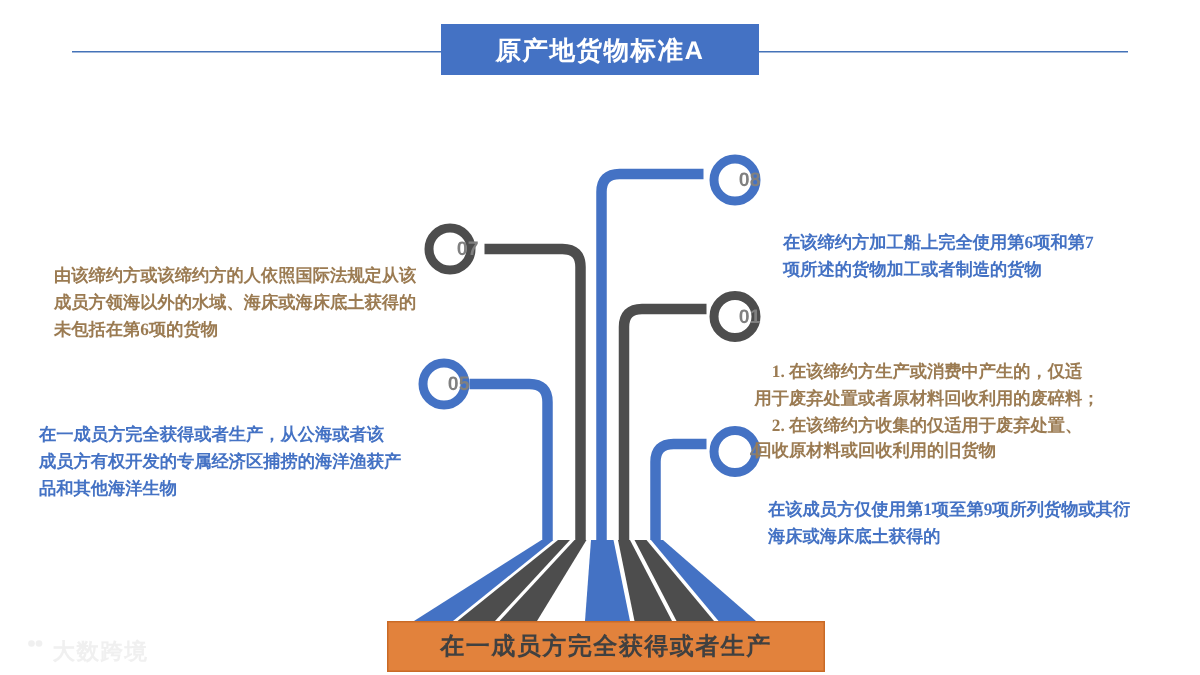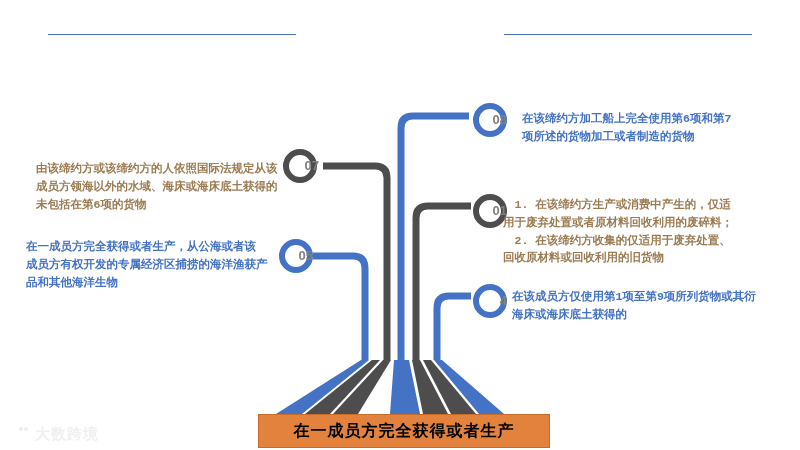--- a/index.html
+++ b/index.html
@@ -71,49 +71,50 @@
     color: #808080;
     pointer-events: none;
   }
 
   
   .desc {
     position: absolute;
     font-size: 11.5px;
     line-height: 1.55;
     font-weight: bold;
-    font-family: Liberation Mono, monospace;
+    font-family: Liberation Serif, serif;
     white-space: pre-line;
+    margin-top: 44px;
   }
   .desc.blue  { color: #4472C4; }
   .desc.brown { color: #9B7B52; }
   .desc.right { text-align: left; }
   .desc.left  { text-align: left; }
 
-  #desc-07 { left: 36px;  top: 160px; width: 252px; }
+  #desc-07 { left: 36px;  top: 132px; width: 252px; }
   #desc-06 { left: 26px;  top: 238px; width: 262px; }
   #desc-08 { left: 522px; top: 110px; width: 250px; }
   #desc-09 { left: 503px; top: 196px; width: 276px; }
   #desc-10 { left: 512px; top: 288px; width: 258px; }
 
   
   #bottom-banner {
     position: absolute;
     left: 258px;
     top: 414px;
     width: 290px;
     height: 32px;
     background: #E2823C;
     border: 1px solid #C96A26;
     display: flex;
     align-items: center;
     justify-content: center;
   }
   #bottom-banner-text {
-    color: #000000;
+    color: #404040;
     font-size: 16px;
     font-weight: bold;
     font-family: "Liberation Serif", "DejaVu Serif", serif;
     letter-spacing: 1px;
     white-space: nowrap;
   }
 
   
   #watermark {
     position: absolute;
@@ -134,20 +135,23 @@
     font-weight: bold;
     letter-spacing: 1px;
   }
 </style>
 </head>
 <body>
 
 <div id="title-bar">
   <div class="title-rule left"></div>
   <div class="title-rule right"></div>
+  <div id="title-box">
+    <span id="title-text">原产地货物标准A</span>
+  </div>
 </div>
 
 <svg id="diagram" viewBox="0 0 800 450">
 
   <g>
     <polygon points="361,360 369,360 302,414 276,414" fill="#4472C4"></polygon>
     <polygon points="372,360 380,360 330,414 305,414" fill="#4D4D4D"></polygon>
     <polygon points="383,360 391,360 358,414 333,414" fill="#4D4D4D"></polygon>
     <polygon points="394,360 409,360 420,414 390,414" fill="#4472C4"></polygon>
     <polygon points="412,360 420,360 448,414 423,414" fill="#4D4D4D"></polygon>

